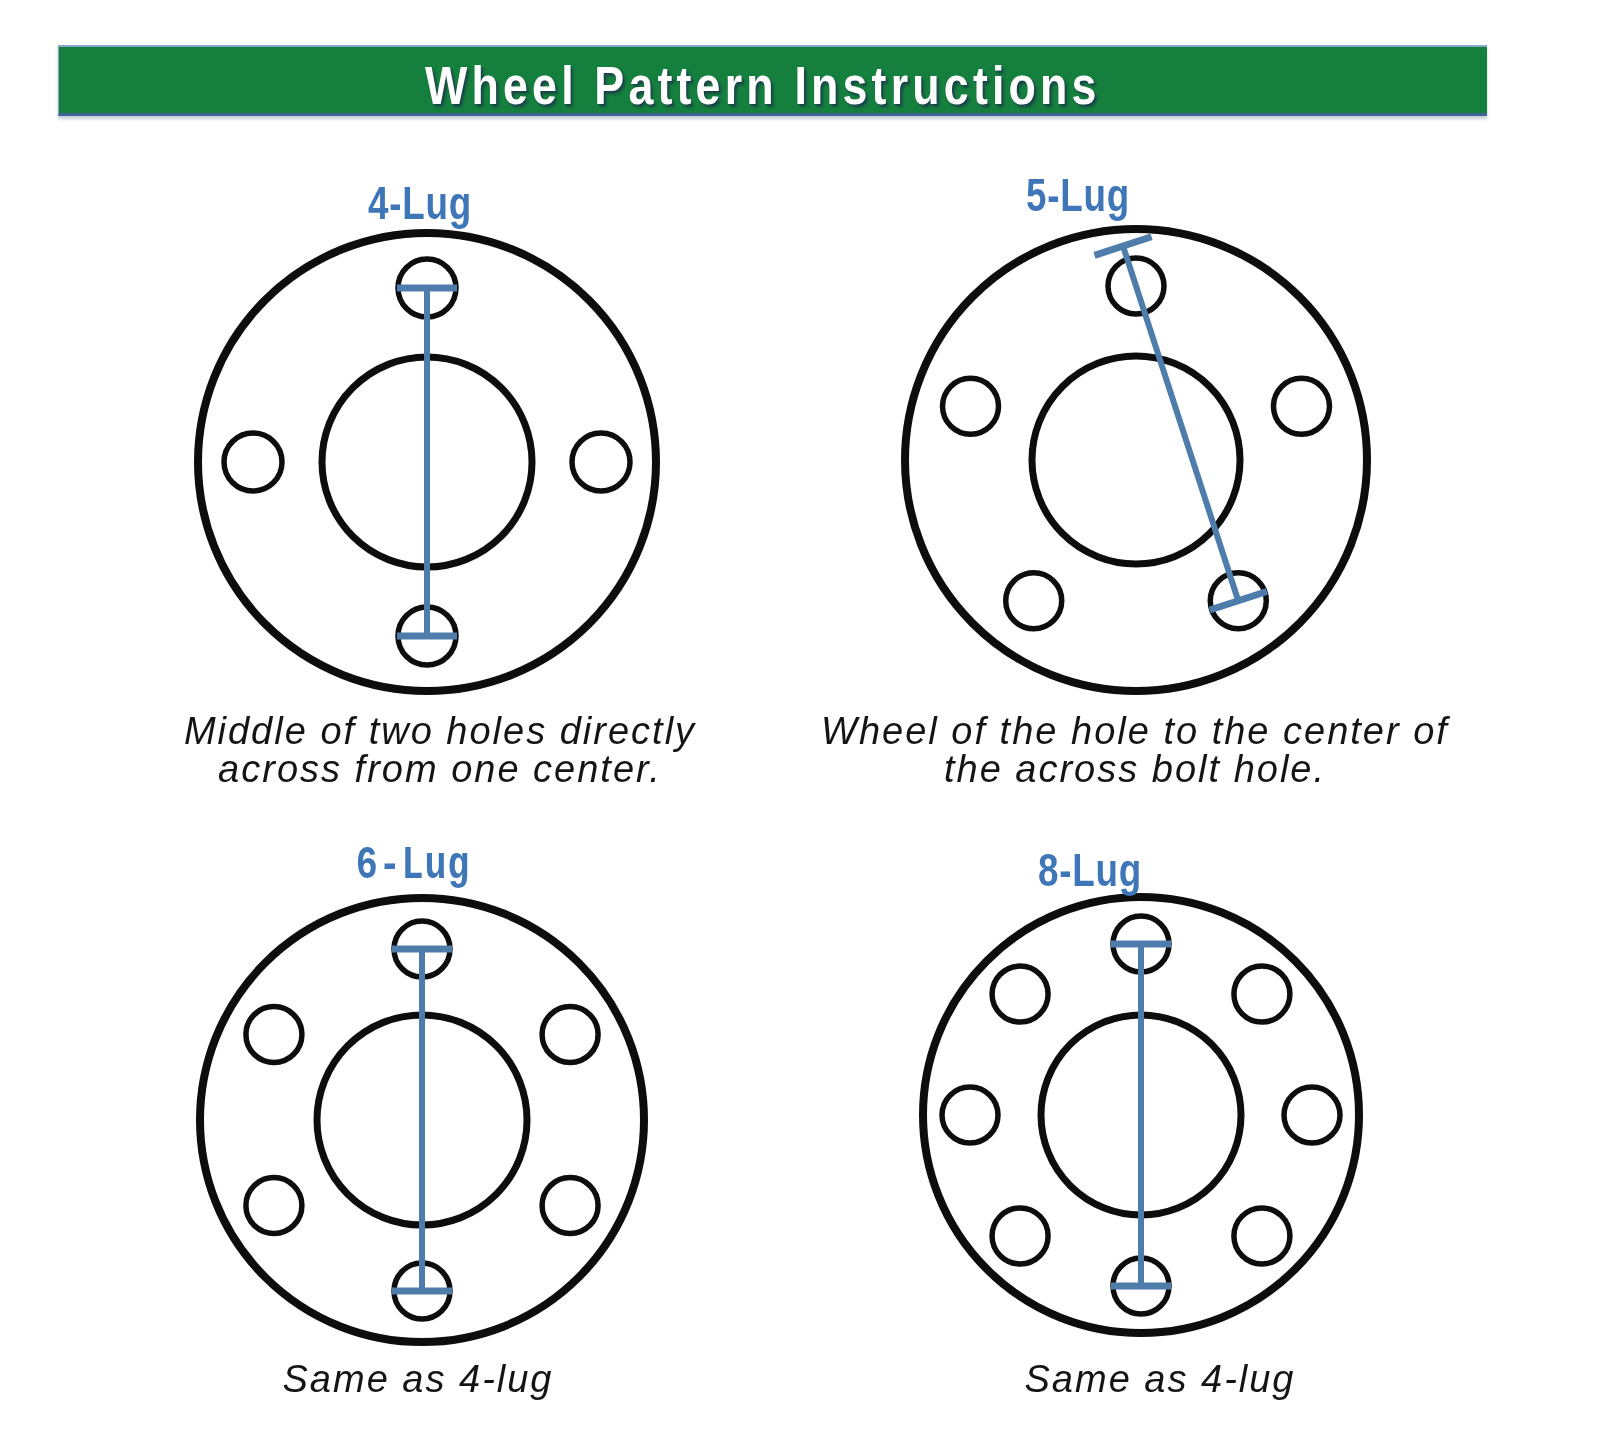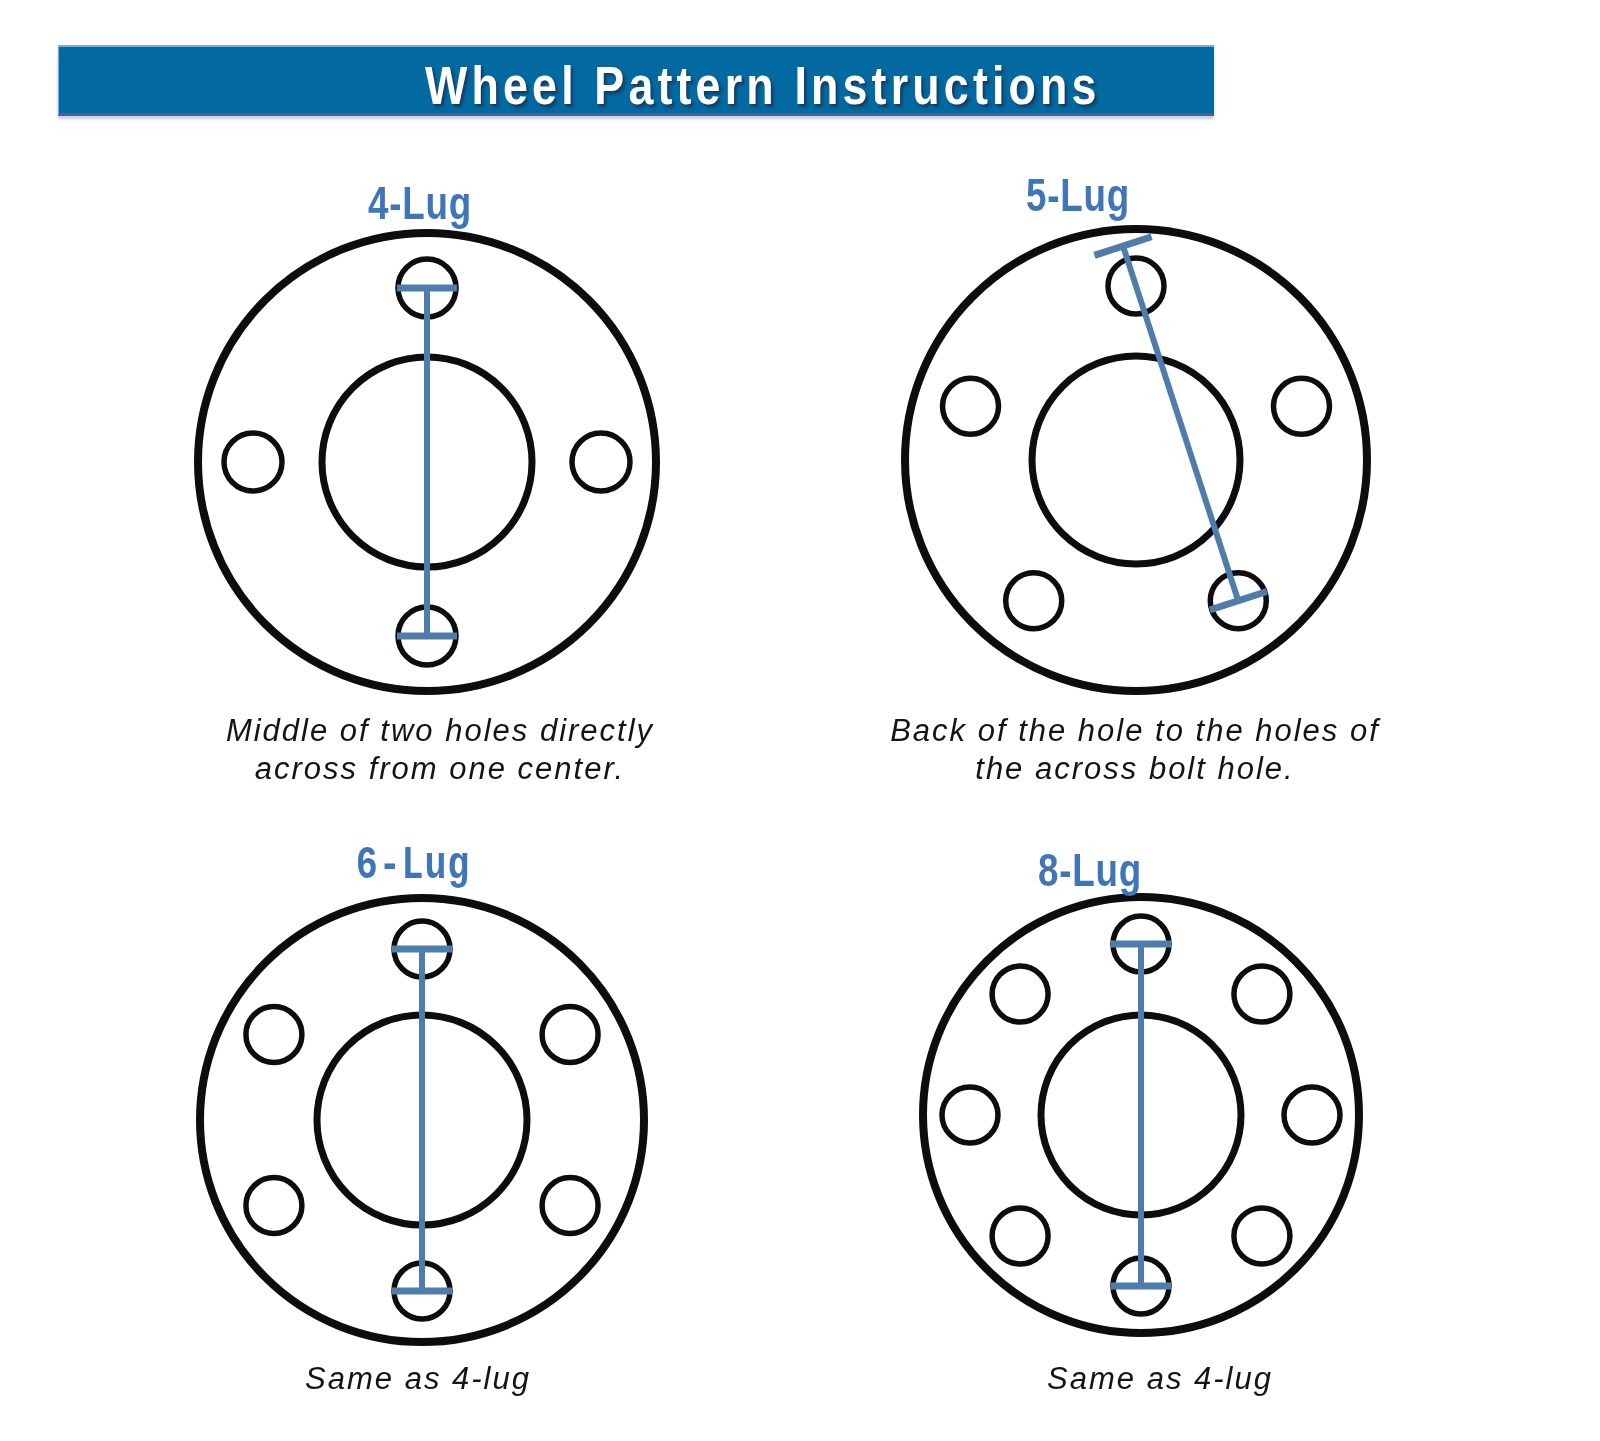--- a/index.html
+++ b/index.html
@@ -1,23 +1,23 @@
 <!DOCTYPE html>
 <html><head>
 <meta charset="utf-8">
 <style>
   html,body { margin:0; padding:0; background:#ffffff; }
   .page {
     position:relative; width:1600px; height:1441px; background:#ffffff;
     font-family:"Liberation Sans", sans-serif; overflow:hidden;
   }
   .banner {
-    position:absolute; left:58px; top:45px; width:1156px; height:71px;
+    position:absolute; left:58px; top:45px; width:1429px; height:71px;
     box-sizing:border-box;
-    background:#0369a1;
+    background:#15803d;
     border-top:2px solid #87a7cc;
     border-left:1px solid #87a7cc;
     border-bottom:3px solid #41659a;
     box-shadow:0 3px 3px rgba(130,145,170,0.45);
   }
   .banner-title {
     position:absolute; left:366px; top:7px;
     font-weight:bold; font-size:54px; color:#ffffff;
     letter-spacing:5px; white-space:nowrap;
     transform:scaleX(0.83); transform-origin:left top;
@@ -28,21 +28,21 @@
     position:absolute; transform:translateX(-50%);
     white-space:nowrap; color:#3f76b8;text-align:center;
   }
   .lug-label .squeeze {
     display:inline-block; font-weight:bold; font-size:46px; letter-spacing:1px;
     transform:scaleX(0.8); transform-origin:center top;
   }
   .caption {
     position:absolute; transform:translateX(-50%);
     text-align:center; color:#141414; font-style:italic;
-    font-size:31px; line-height:38px; letter-spacing:2px; white-space:nowrap;
+    font-size:38px; line-height:38px; letter-spacing:2px; white-space:nowrap;
   }
 </style>
 </head>
 <body>
 
 <div class="page">
   <div class="banner">
     <span class="banner-title">Wheel Pattern Instructions</span>
   </div>
   <svg class="diagram-layer" id="diagram-svg" width="1600" height="1441" viewBox="0 0 1600 1441">
@@ -90,21 +90,21 @@
       <line x1="1171" y1="944" x2="1111" y2="944" stroke="#4e7cab" stroke-width="7"></line>
       <line x1="1171" y1="1286" x2="1111" y2="1286" stroke="#4e7cab" stroke-width="7"></line>
     </svg>
 <div class="lug-label" style="left: 420px; top: 176px;"><span class="squeeze">4-Lug</span></div>
     <div class="caption" style="left: 440px; top: 712px;">
       <div>Middle of two holes directly</div>
       <div>across from one center.</div>
     </div>
     <div class="lug-label" style="left: 1078px; top: 168px;"><span class="squeeze">5-Lug</span></div>
     <div class="caption" style="left: 1135px; top: 712px;">
-      <div>Back of the hole to the holes of</div>
+      <div>Wheel of the hole to the center of</div>
       <div>the across bolt hole.</div>
     </div>
     <div class="lug-label" style="left: 413px; top: 840px; font-family: Liberation Mono, monospace;"><span class="squeeze">6-Lug</span></div>
     <div class="caption" style="left: 418px; top: 1360px;">
       <div>Same as 4-lug</div>
     </div>
     <div class="lug-label" style="left: 1090px; top: 843px;"><span class="squeeze">8-Lug</span></div>
     <div class="caption" style="left: 1160px; top: 1360px;">
       <div>Same as 4-lug</div>
     </div>

